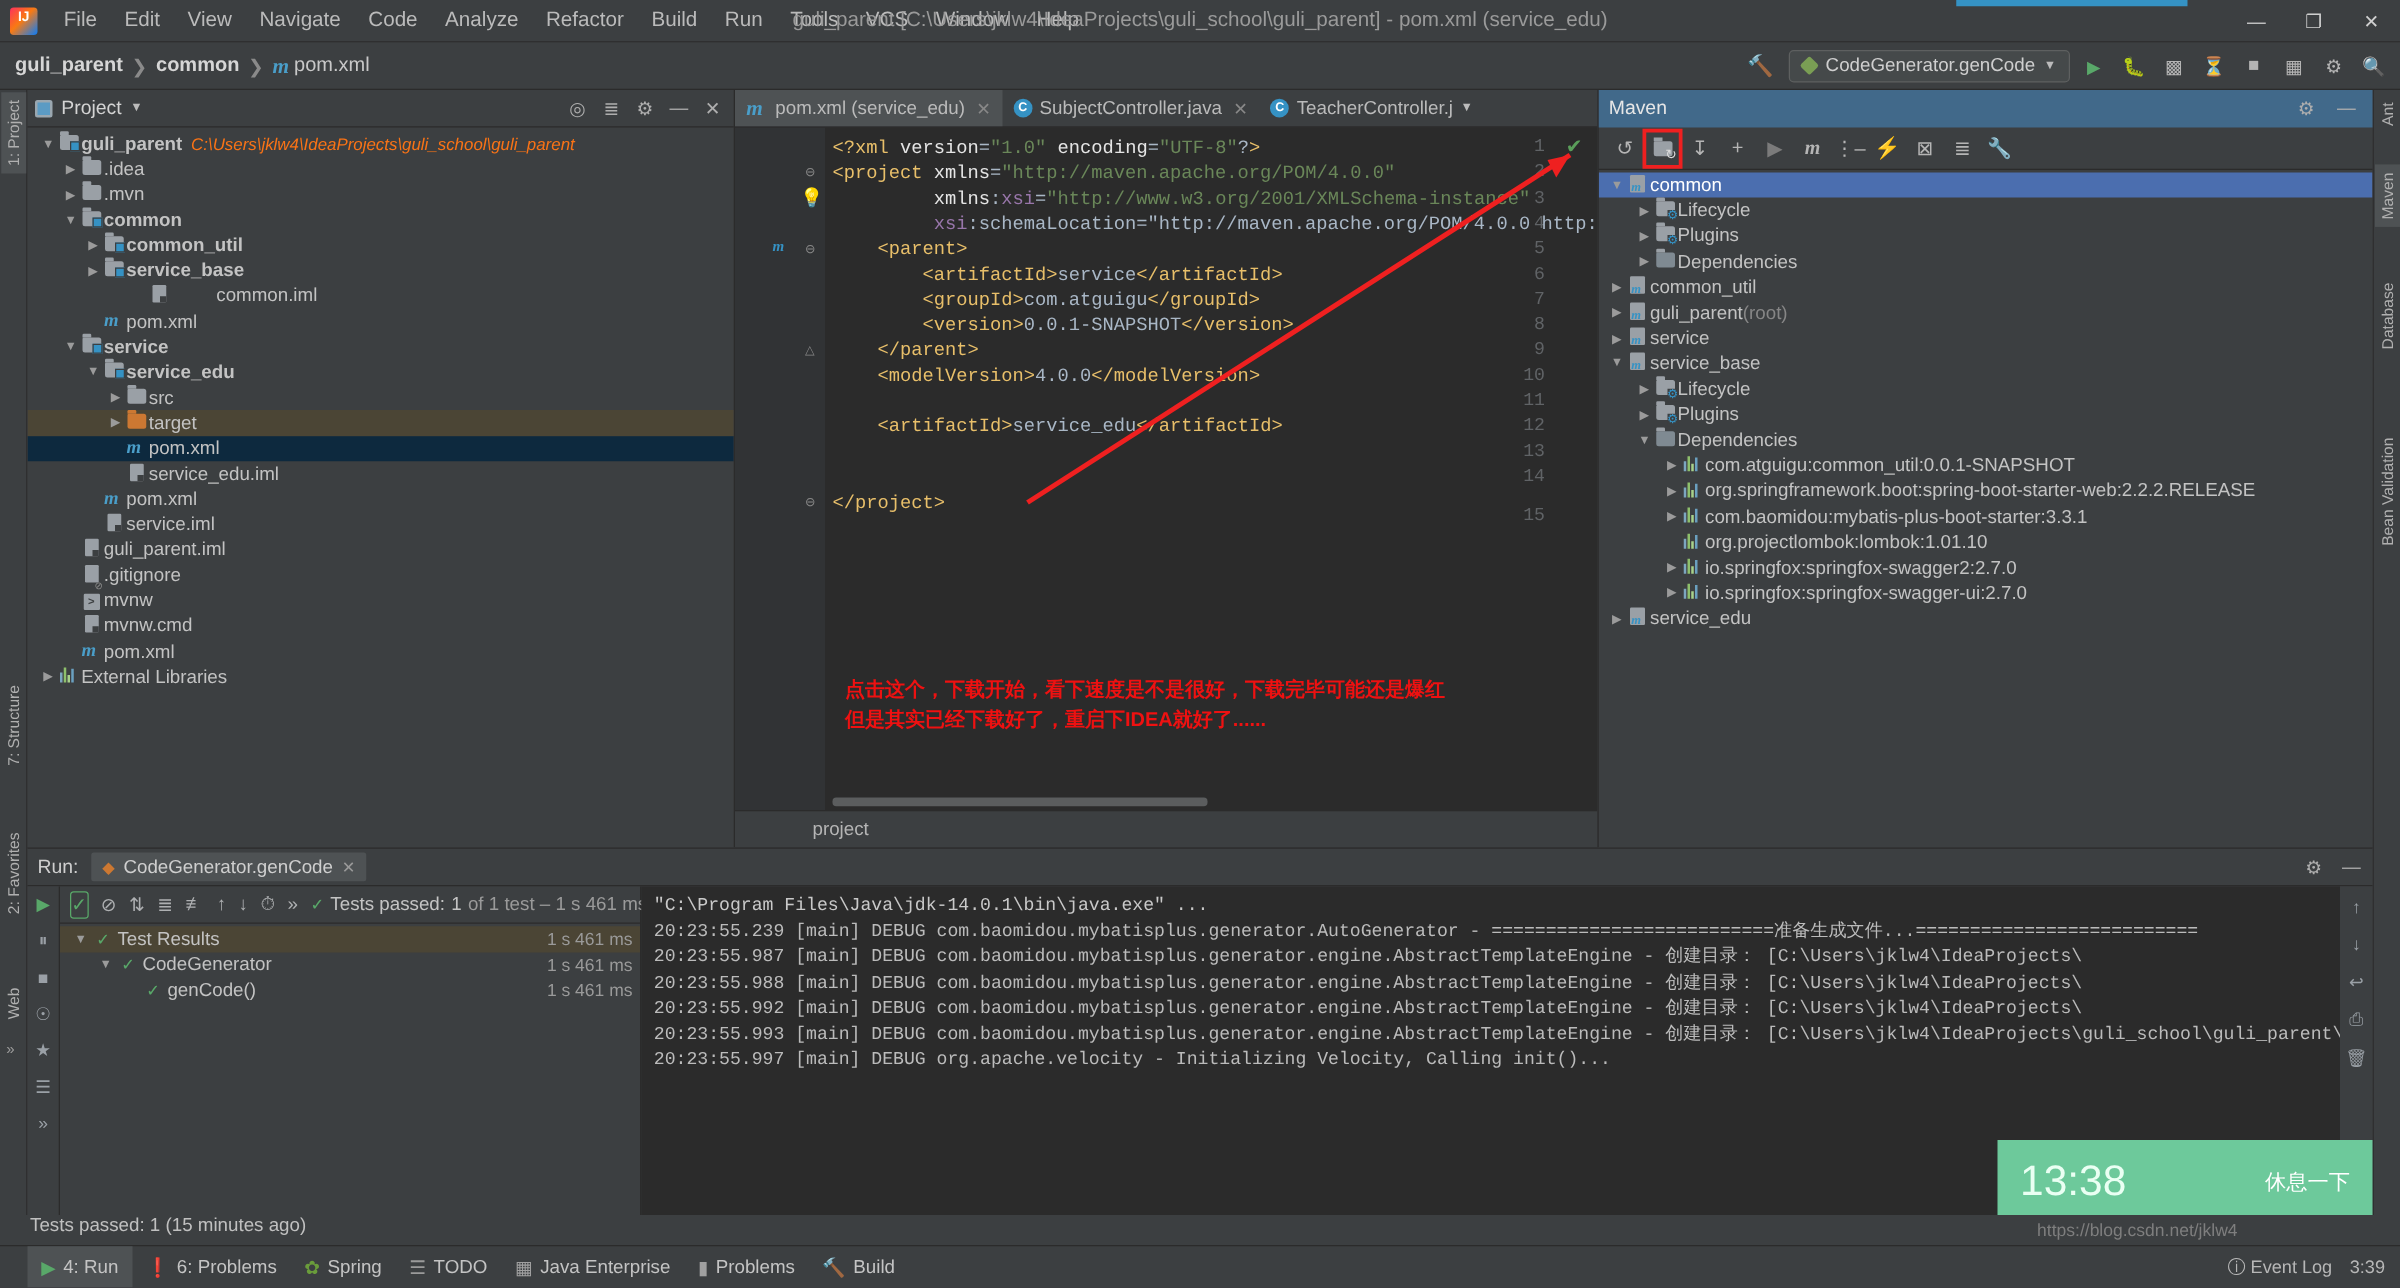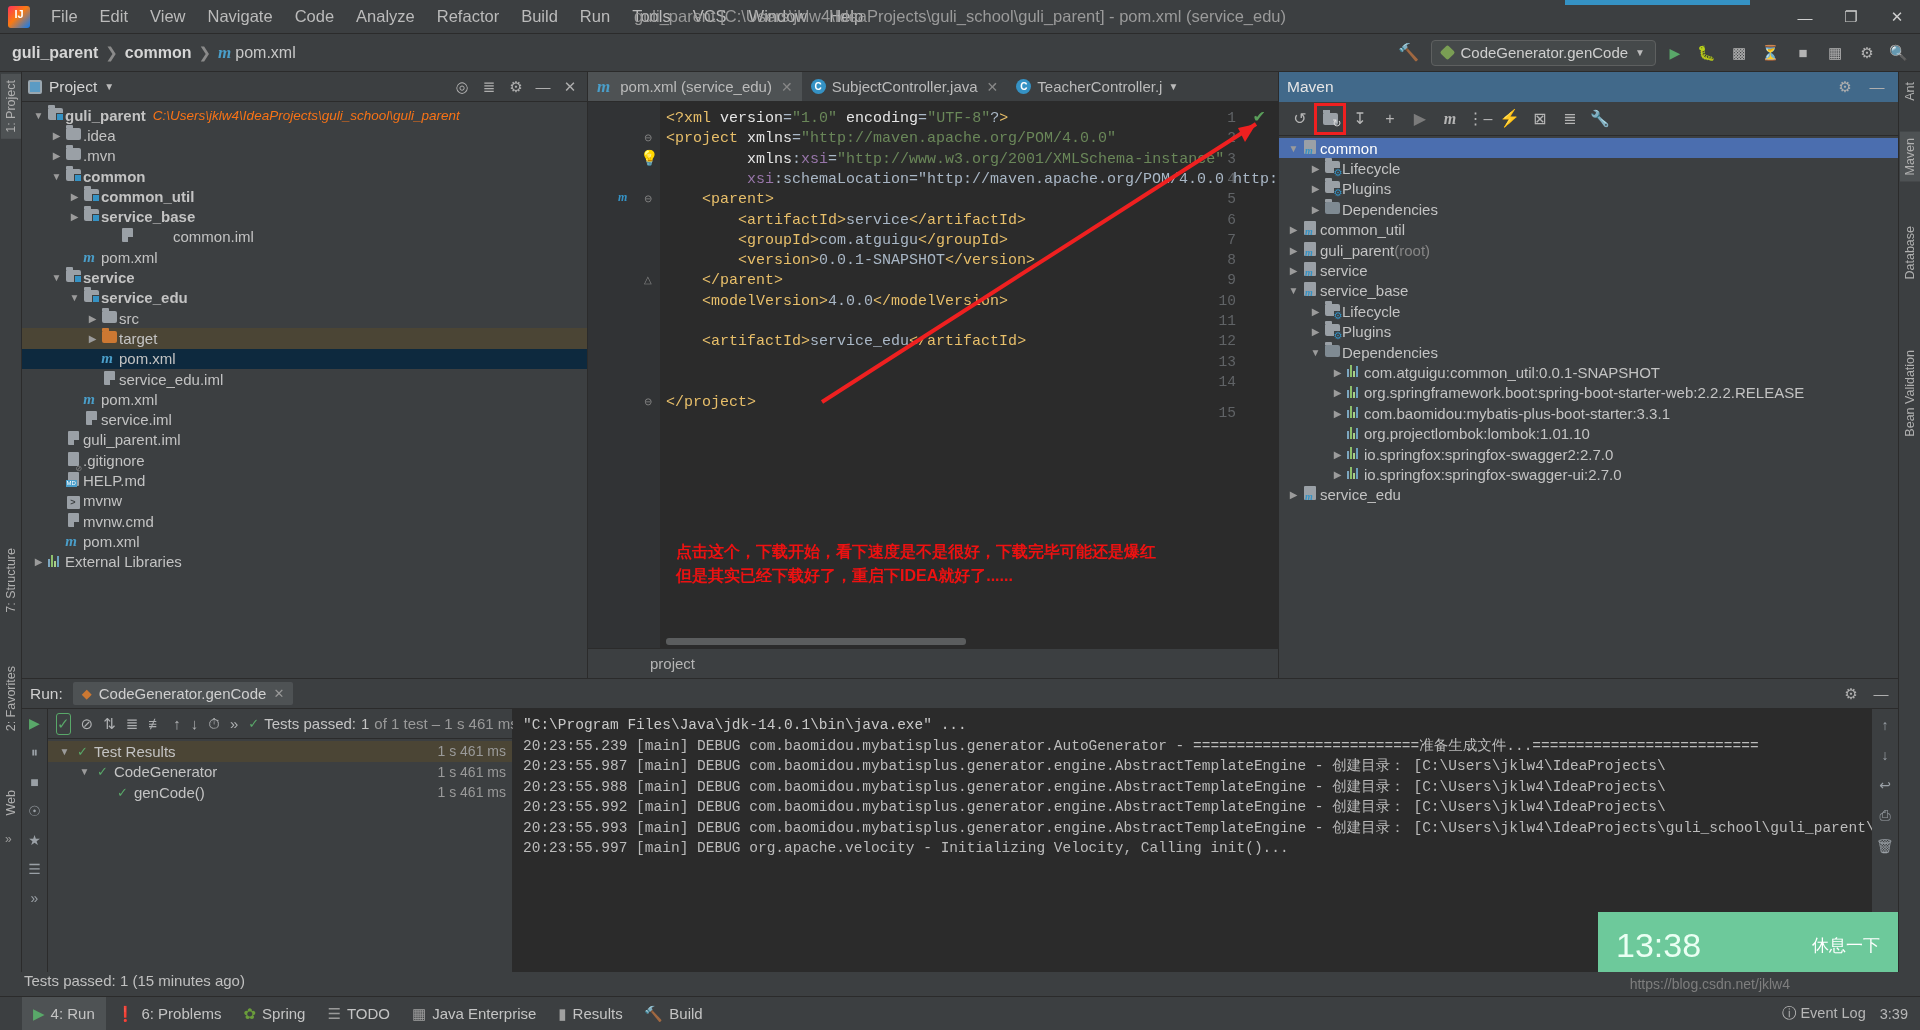--- a/index.html
+++ b/index.html
@@ -487,25 +487,20 @@
         </div>
         <div class="tr" style="padding-left: 28px;">
           <span class="arrow none">▶</span>
           <span class="fi"><span class="iml"></span></span>
           <span class="lbl">guli_parent.iml</span>
         </div>
         <div class="tr" style="padding-left: 28px;">
           <span class="arrow none">▶</span>
           <span class="fi"><span class="iml git"></span></span>
           <span class="lbl">.gitignore</span>
-        </div>
-        <div class="tr" style="padding-left: 28px;">
-          <span class="arrow none">▶</span>
-          <span class="fi"><span class="md"></span></span>
-          <span class="lbl">HELP.md</span>
         </div>
         <div class="tr" style="padding-left: 28px;">
           <span class="arrow none">▶</span>
           <span class="fi"><span class="sh">&gt;</span></span>
           <span class="lbl">mvnw</span>
         </div>
         <div class="tr" style="padding-left: 28px;">
           <span class="arrow none">▶</span>
           <span class="fi"><span class="iml"></span></span>
           <span class="lbl">mvnw.cmd</span>
@@ -826,21 +821,21 @@
     <div class="sb-tab">
         <span style="color:#9a9a9a">☰</span>
         <span>TODO</span>
       </div>
     <div class="sb-tab">
         <span style="color:#a0a0a0">▦</span>
         <span>Java Enterprise</span>
       </div>
     <div class="sb-tab">
         <span style="color:#a0a0a0">▮</span>
-        <span>Results</span>
+        <span>Problems</span>
       </div>
     <div class="sb-tab">
         <span style="color:#9aa82b">🔨</span>
         <span>Build</span>
       </div>
     <div class="sb-right">
       <span>ⓘ <span>Event Log</span></span>
       <span>3:39</span>
     </div>
   </div>

